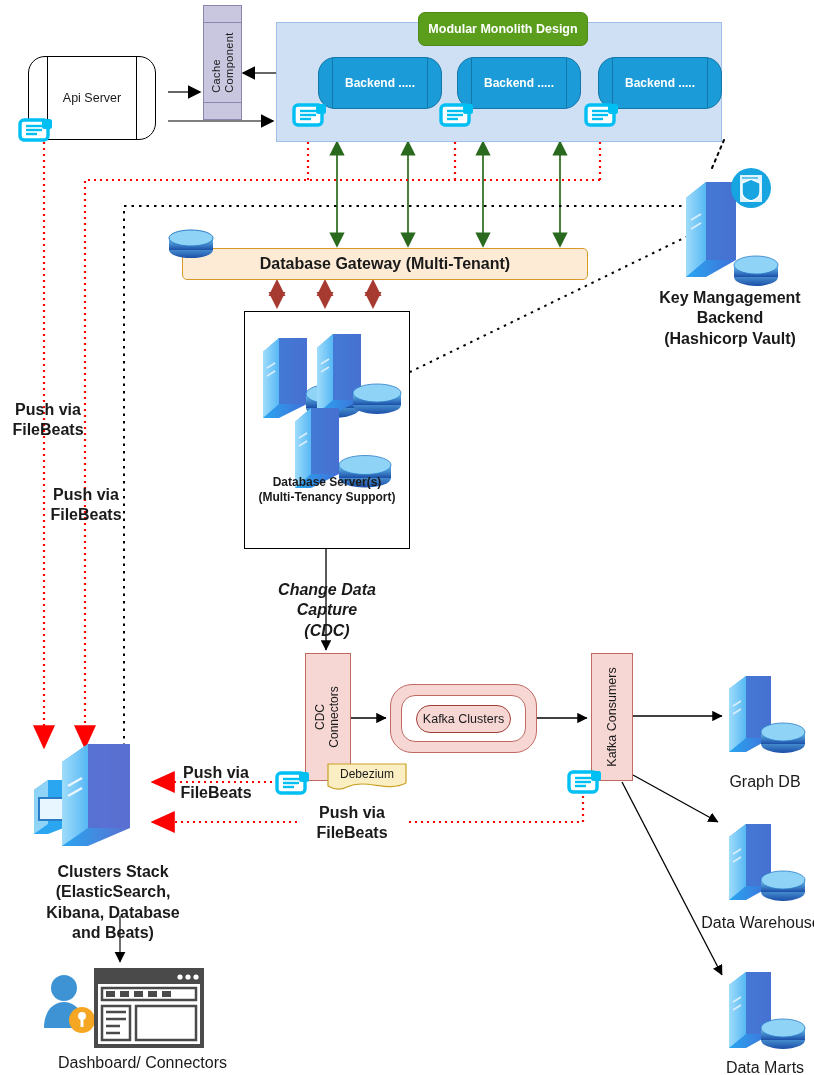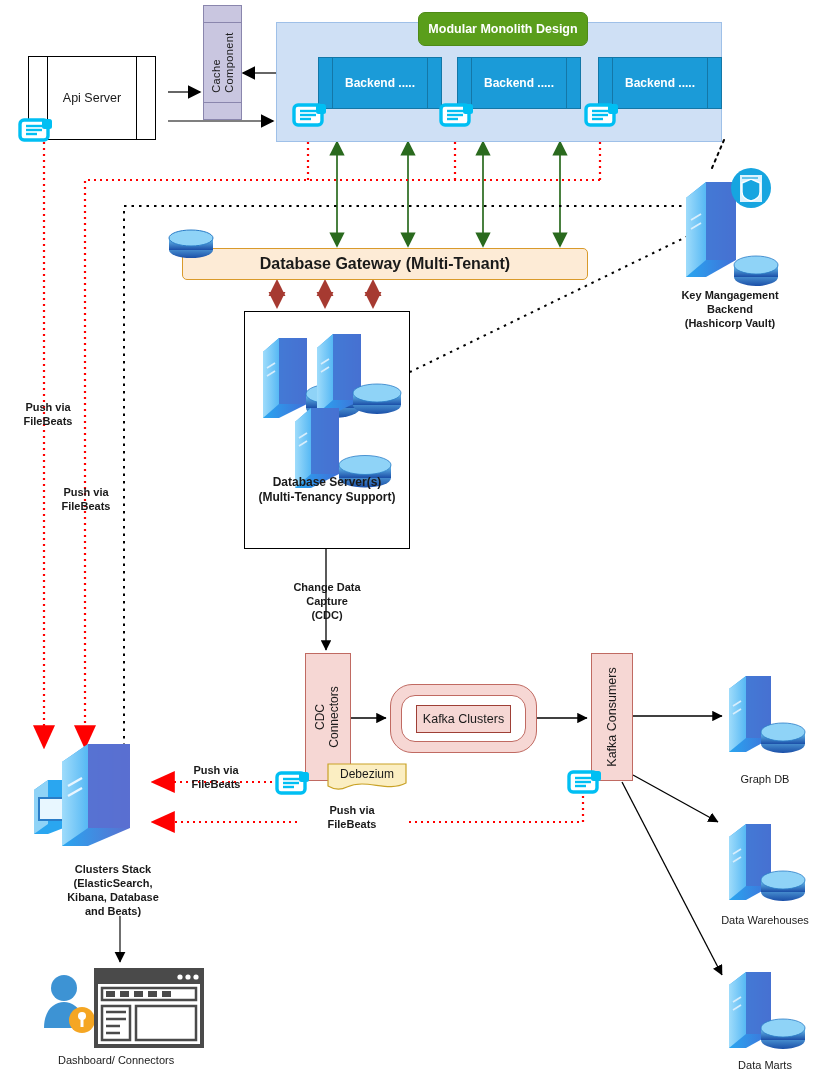--- a/index.html
+++ b/index.html
@@ -1,19 +1,19 @@
 <!DOCTYPE html>
 <html><head>
 <meta charset="utf-8">
 <style>
   html,body{margin:0;padding:0;background:#ffffff;}
   body{width:814px;height:1075px;position:relative;overflow:hidden;
        font-family:"Liberation Sans", sans-serif;color:#1a1a1a;}
   .abs{position:absolute;}
-  .ctr{display:flex;align-items:center;justify-content:center;text-align:center;}
+  .ctr{display:flex;align-items:center;justify-content:center;text-align:center;border-radius:17px;}
   svg{overflow:visible;}
   
   .monolith{left:276px;top:22px;width:444px;height:118px;background:#cfe0f5;border:1px solid #9fc0e8;}
   .monolith-badge{left:418px;top:12px;width:168px;height:32px;background:#5a9e1b;border:1px solid #4e8a17;
      border-radius:7px;color:#fff;font-size:12.5px;font-weight:bold;}
   .backend{top:57px;width:122px;height:50px;background:#1b9bd8;border:1px solid #1477a7;}
   .backend .stripeL{position:absolute;left:13px;top:0;bottom:0;width:1px;background:#1477a7;}
   .backend .stripeR{position:absolute;right:13px;top:0;bottom:0;width:1px;background:#1477a7;}
   .backend span{position:relative;color:#fff;font-size:12px;font-weight:bold;z-index:2;}
 
@@ -45,21 +45,21 @@
   .kafkalabel span{font-size:12.5px;}
 
   .kcons{left:591px;top:653px;width:40px;height:126px;background:#f6d7d4;border:1.2px solid #c06a62;}
   .kcons .vtext{position:absolute;left:0;top:0;width:126px;height:40px;transform-origin:0 0;
      transform:rotate(-90deg) translate(-126px,0);display:flex;align-items:center;justify-content:center;font-size:12.5px;}
 
   .debezium{left:327px;top:763px;width:80px;height:26px;text-decoration:underline;}
   .debezium span{position:absolute;left:0;right:0;top:4px;text-align:center;font-size:12px;z-index:2;}
 
   
-  .lbl{font-size:11px;line-height:1.28;text-align:center;}
+  .lbl{font-size:16px;line-height:1.28;text-align:center;}
   .lbl.b{font-weight:bold;}
   .fb-icon{width:34px;height:24px;}
 </style>
 </head>
 <body>
 
 <svg class="abs" style="left:0;top:0;width:814px;height:1075px;">
   <defs>
     <marker id="ar-blk" markerWidth="9" markerHeight="9" refX="8" refY="4.5" orient="auto">
       <path d="M0,0 L9,4.5 L0,9 z" fill="#000"></path>
@@ -268,21 +268,21 @@
     <path d="M73,17 L82,21 L82,30 C82,35 77,38 73,39 C69,38 64,35 64,30 L64,21 z" fill="#16a5e0" stroke="#fff" stroke-width="1.4"></path>
     <line x1="64" y1="16" x2="80" y2="16" stroke="#16a5e0" stroke-width="1.2"></line>
   </svg>
 </div>
 <div class="abs lbl b" style="left:654px;top:288px;width:152px;">
   <div>Key Mangagement</div>
   <div>Backend</div>
   <div>(Hashicorp Vault)</div>
 </div>
 
-<div class="abs lbl b" style="left:272px;top:580px;width:110px;">
+<div class="abs lbl b" style="left:272px;top:580px;width:110px;font-style:italic;">
   <div>Change Data</div>
   <div>Capture</div>
   <div>(CDC)</div>
 </div>
 
 <div class="abs cdc">
   <div class="vtext">
     <div>
       <div>CDC</div>
       <div>Connectors</div>

